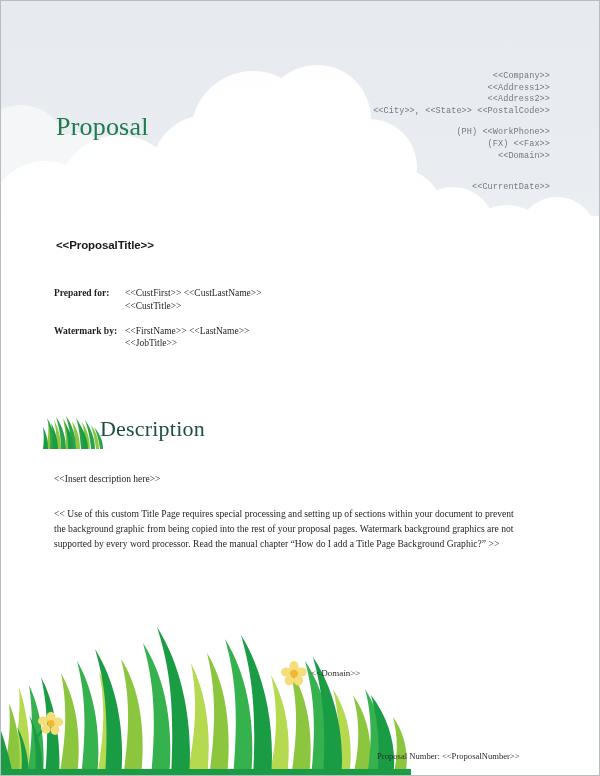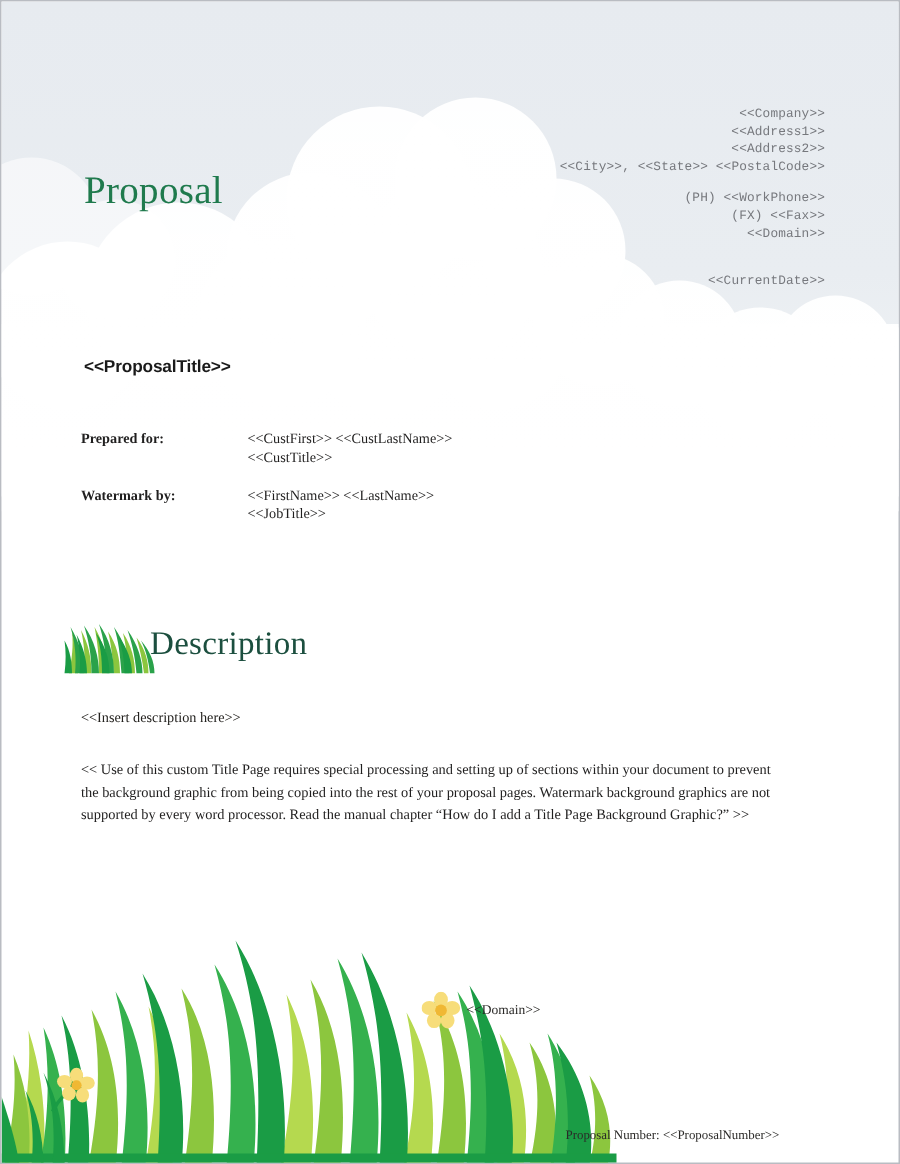--- a/index.html
+++ b/index.html
@@ -88,21 +88,21 @@
   }
   .prepared .row.second { margin-top: 12.5px; }
   .prepared .lbl {
     position: absolute;
     left: 0;
     top: 0;
     font-weight: bold;
     white-space: nowrap;
   }
   .prepared .vals {
-    margin-left: 111px;
+    margin-left: 71px;
   }
   .prepared .vals div { white-space: nowrap; }
 
   
   .desc-head {
     position: absolute;
     left: 41px;
     top: 408px;
     width: 300px;
     height: 44px;

